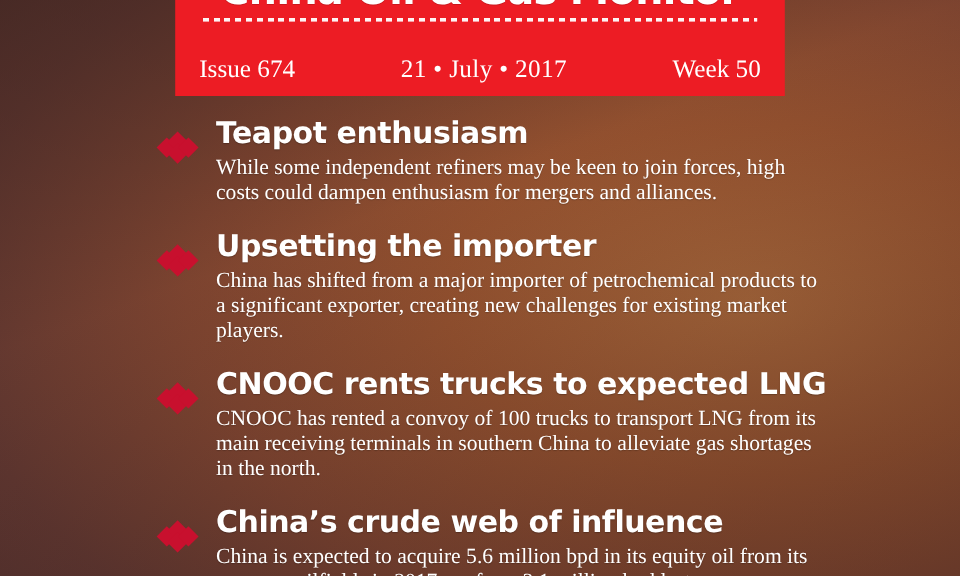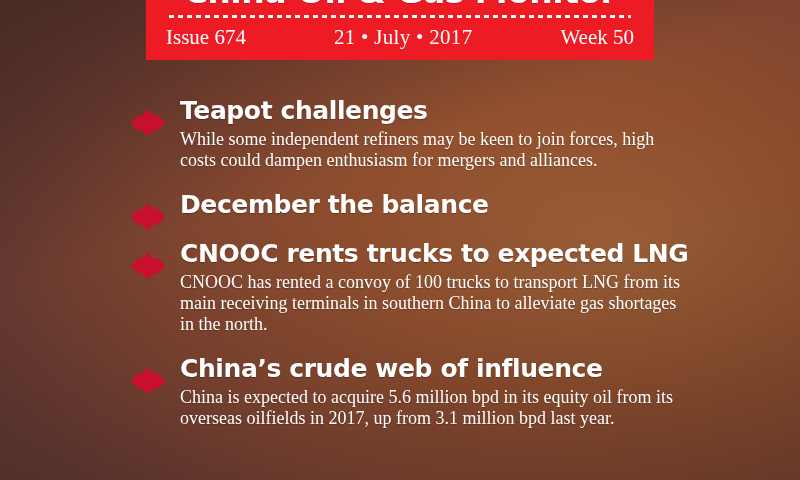--- a/index.html
+++ b/index.html
@@ -62,21 +62,21 @@
   .masthead-meta {
     display: flex;
     align-items: baseline;
     justify-content: space-between;
     color: #ffffff;
     font-family: "Liberation Serif", serif;
     font-size: 21px;
     line-height: 26px;
     padding: 2px 4px 0 4px;
   }
-  .masthead-meta .issue { text-align: left; }
+  .masthead-meta .issue { text-align: left; margin-top: 20px; }
   .masthead-meta .date { text-align: center; flex: 1; letter-spacing: 0.3px;}
   .masthead-meta .week { text-align: center; }
 
   
   .stories {
     position: absolute;
     left: 0;
     top: 96px;
     width: 800px;
     z-index: 2;
@@ -143,32 +143,33 @@
 
   <div class="stories">
 
     <div class="story">
       <span class="bullet">
         <i class="b1"></i>
           <i class="b2"></i>
           <i class="b3"></i>
           <i class="b4"></i>
       </span>
-      <h2 class="story-title">Teapot challenges</h2>
+      <h2 class="story-title">Teapot enthusiasm</h2>
       <p class="story-body">While some independent refiners may be keen to join forces, high costs could dampen enthusiasm for mergers and alliances.</p>
     </div>
 
     <div class="story">
       <span class="bullet">
         <i class="b1"></i>
           <i class="b2"></i>
           <i class="b3"></i>
           <i class="b4"></i>
       </span>
-      <h2 class="story-title">December the balance</h2>
+      <h2 class="story-title">Upsetting the importer</h2>
+      <p class="story-body">China has shifted from a major importer of petrochemical products to a significant exporter, creating new challenges for existing market players.</p>
     </div>
 
     <div class="story">
       <span class="bullet">
         <i class="b1"></i>
           <i class="b2"></i>
           <i class="b3"></i>
           <i class="b4"></i>
       </span>
       <h2 class="story-title">CNOOC rents trucks to expected LNG</h2>

